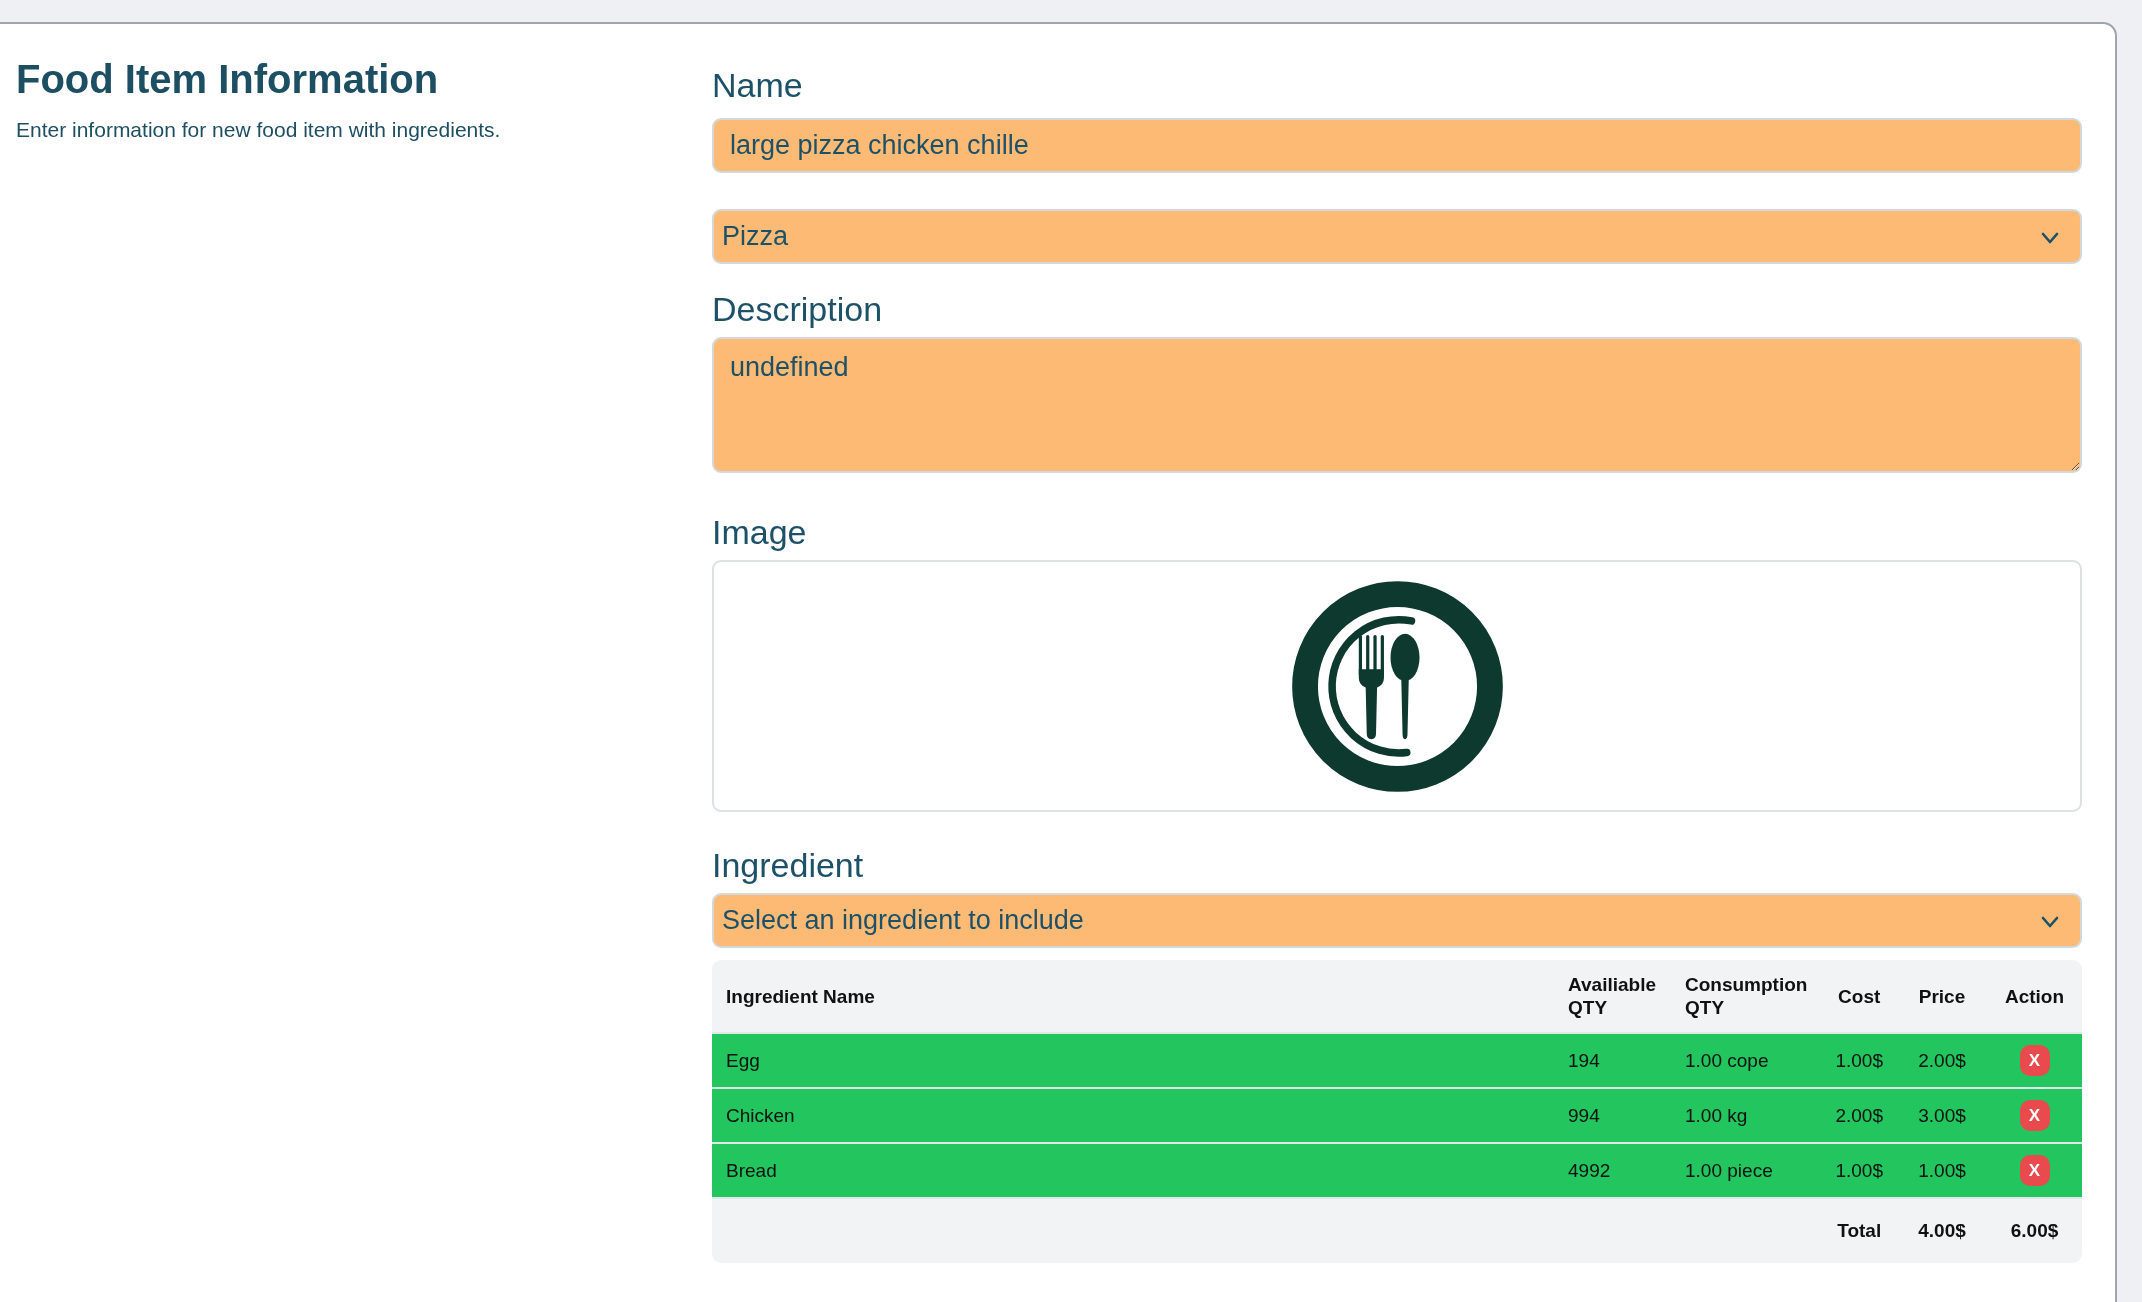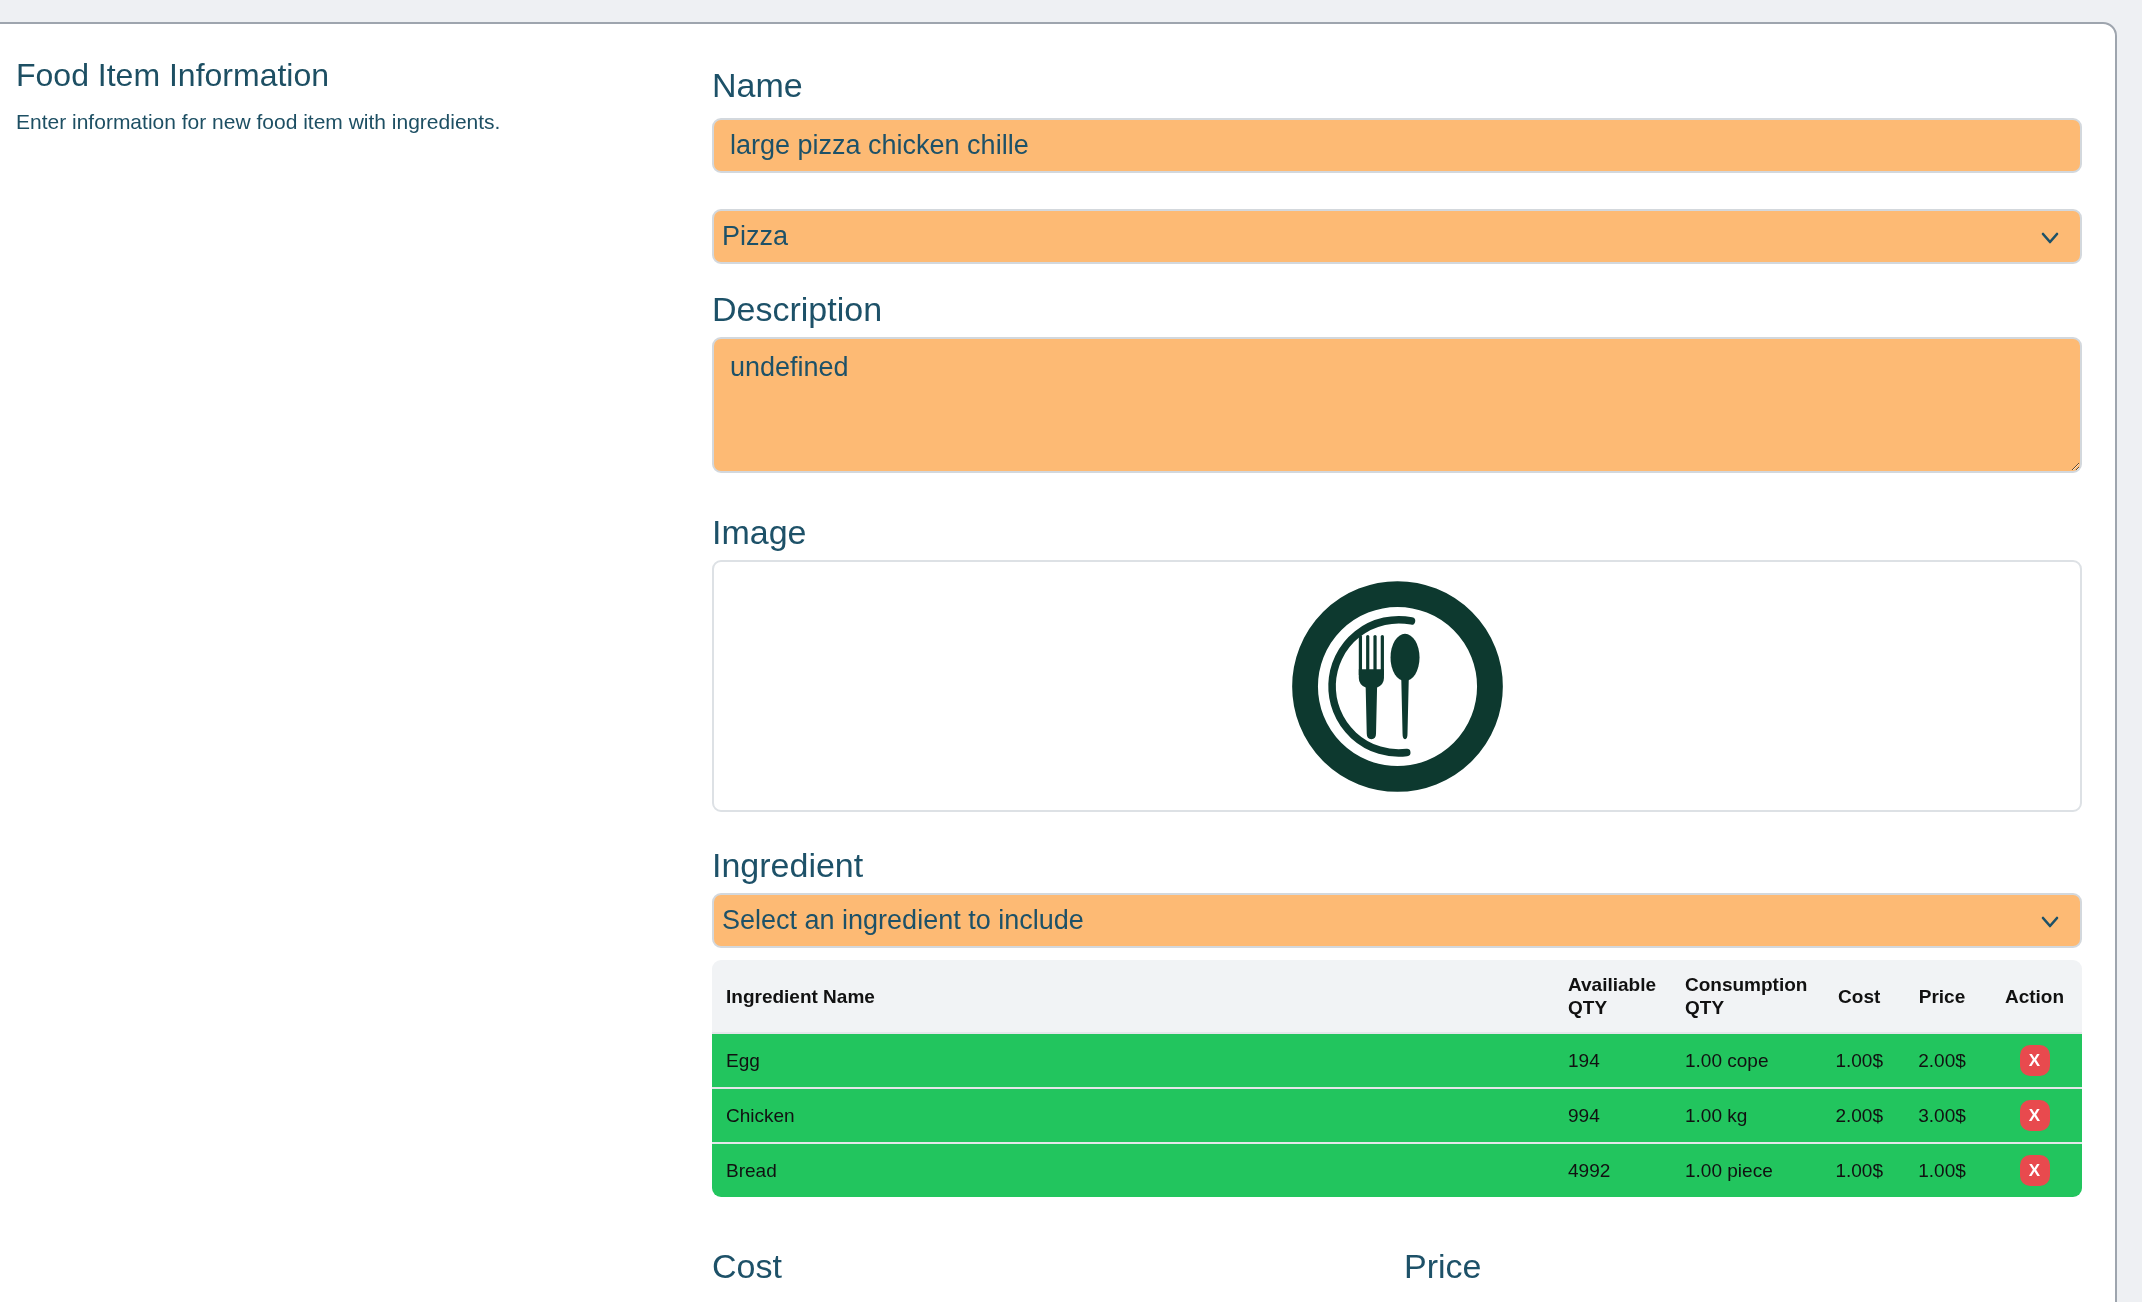--- a/index.html
+++ b/index.html
@@ -6,21 +6,21 @@
   .stage{
     position:relative;width:2142px;height:1302px;overflow:hidden;
     background:#eef0f3;font-family:"Liberation Sans",sans-serif;
   }
   .card{
     position:absolute;top:22px;left:-3px;width:2120px;height:1400px;
     background:#ffffff;border:2px solid #9ea5ae;border-radius:0 14px 0 0;
     display:flex;box-sizing:border-box;
   }
   .left-panel{width:700px;box-sizing:border-box;padding:33px 20px 0 17px;flex:none;}
-  .panel-title{margin:0 0 16px 0;font-size:32px;font-weight:normal;color:#1d4f63;}
+  .panel-title{margin:0 0 16px 0;font-size:40px;font-weight:bold;color:#1d4f63;}
   .panel-subtitle{margin:0;font-size:21px;color:#1d4f63;}
   .form-col{flex:1;box-sizing:border-box;padding:30px 33px 0 13px;}
   .field-label{display:block;font-size:34px;color:#1d5168;margin:12px 0 13px 0;}
   .ctl{
     box-sizing:border-box;width:100%;border:2px solid #d3d8dd;border-radius:9px;
     font-size:27px;color:#1d5168;background:#fdba74;font-family:inherit;
   }
   input.ctl{height:55px;padding:0 16px;outline:none;}
   textarea.ctl{height:136px;padding:12px 16px;resize:both;outline:none;line-height:1.25;}
   .select{
@@ -163,20 +163,26 @@
             <tr>
               <td>Bread</td>
               <td>4992</td>
               <td>1.00 piece</td>
               <td class="c">1.00$</td>
               <td class="c">1.00$</td>
               <td class="c">
                   <button class="xbtn">X</button>
                 </td>
             </tr>
+            <tr class="total-row">
+              <td colspan="3"></td>
+              <td class="c">Total</td>
+              <td class="c">4.00$</td>
+              <td class="c">6.00$</td>
+            </tr>
           </tbody>
         </table>
       </div>
 
       <div class="two-col">
         <div>
           <label class="field-label tight-label">Cost</label>
 
         </div>
         <div>

